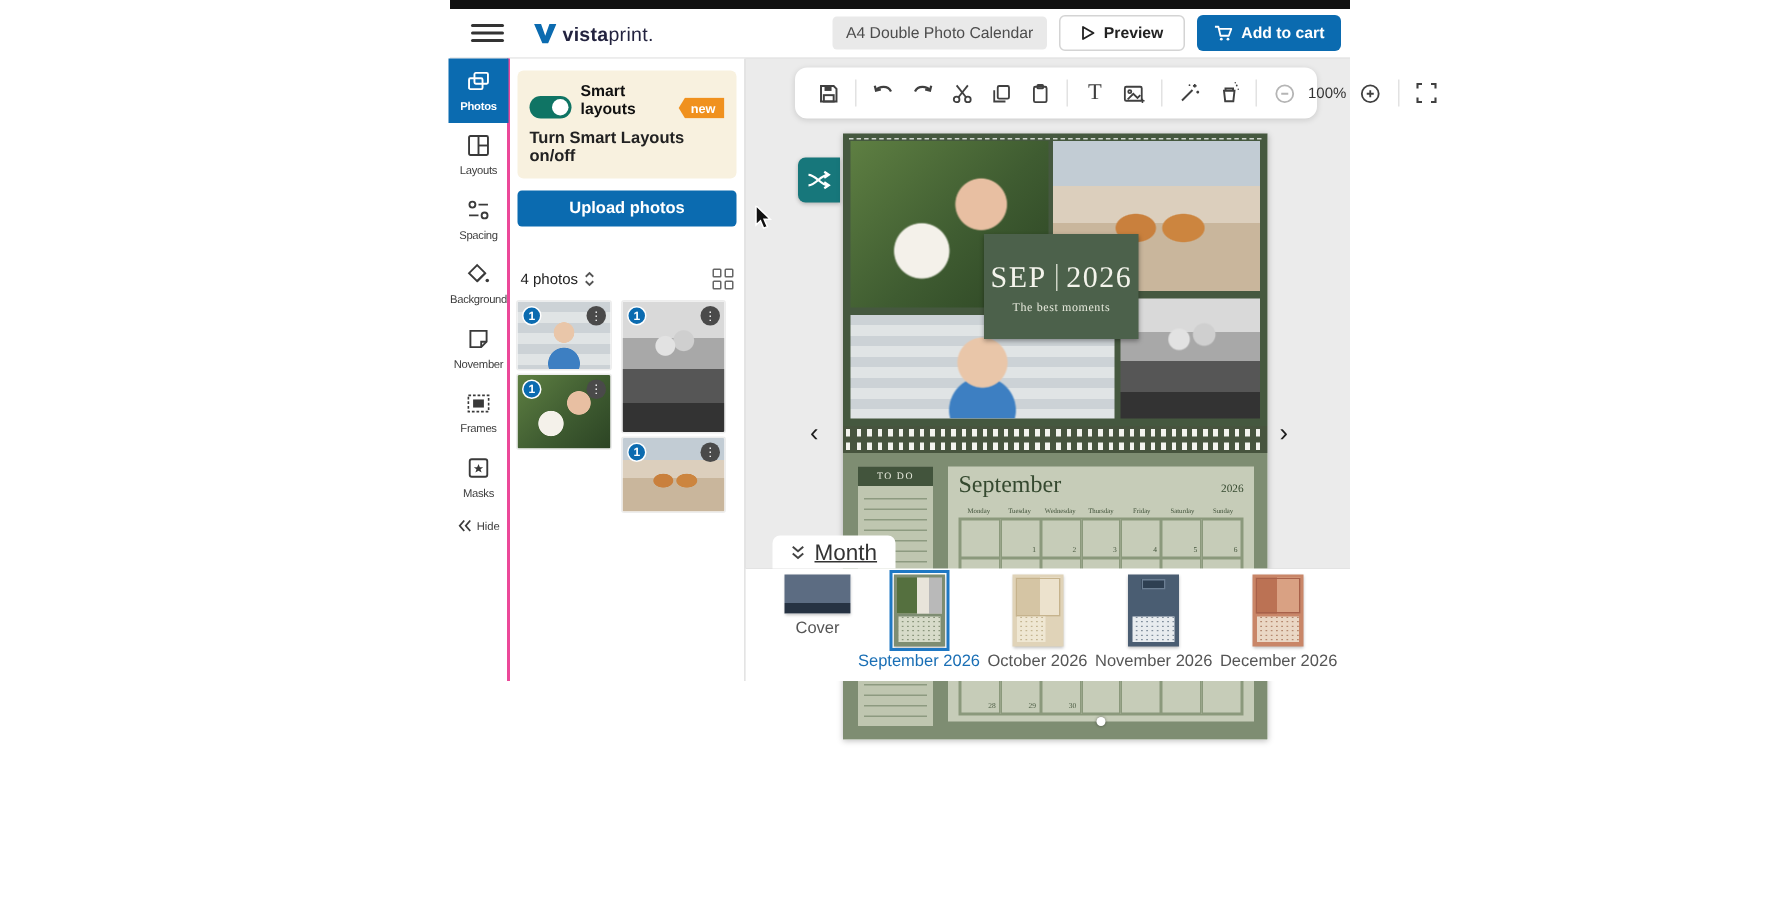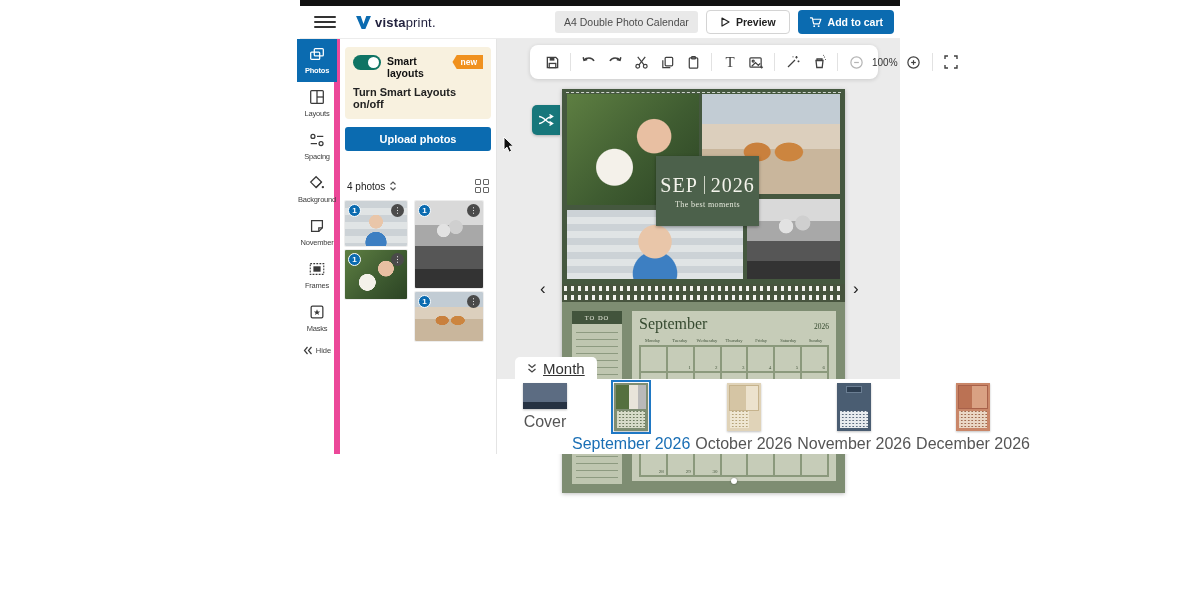--- a/index.html
+++ b/index.html
@@ -17,33 +17,33 @@
 .logo-text b { font-weight:700; }
 .spacer { flex:1; }
 .product-pill { background:#e9e9e9; color:#4c4c4c; font-size:10.5px; padding:5px 9px; border-radius:3px; white-space:nowrap; }
 .btn-preview { display:flex; align-items:center; gap:6px; background:#fff; border:1px solid #d4d4d4; border-radius:4px; padding:5px 13px; font-size:10.5px; font-weight:700; color:#222; cursor:pointer; }
 .btn-cart { display:flex; align-items:center; gap:6px; background:var(--accent-blue,#0b6bb0); border:none; border-radius:4px; padding:6px 11px; font-size:10.5px; font-weight:700; color:#fff; cursor:pointer; white-space:nowrap; }
 
 
 .main { flex:1; display:flex; min-height:0; }
 
 
-.rail { width:40px; background:#fff; border-right:6px solid #ec4899; display:flex; flex-direction:column; align-items:center; flex:0 0 auto; }
+.rail { width:40px; background:#fff; border-right:2px solid #ec4899; display:flex; flex-direction:column; align-items:center; flex:0 0 auto; }
 .rail-item { width:40px; padding:6px 0 7px; display:flex; flex-direction:column; align-items:center; gap:3px; cursor:pointer; }
 .rail-item .lbl { font-size:7.5px; color:#3d3d3d; letter-spacing:-.2px; }
 .rail-item svg { stroke:#3a3a3a; }
 .rail-item.active { background:var(--accent-blue,#0b6bb0); }
 .rail-item.active .lbl { color:#fff; font-weight:700; }
 .rail-item.active svg { stroke:#fff; }
 .rail-hide { margin-top:6px; display:flex; align-items:center; gap:3px; font-size:7.5px; color:#3d3d3d; cursor:pointer; }
 
 
 .panel { width:157px; background:#fff; border-right:1px solid #e4e4e4; padding:8px 5px 0; flex:0 0 auto; }
 .smart-card { background:#f8f1df; border-radius:4px; padding:8px 8px 9px; }
-.smart-row { display:flex; align-items:flex-start; gap:6px; }
+.smart-row { display:flex; align-items:flex-end; gap:6px; }
 .toggle { width:28px; height:15px; border-radius:8px; background:var(--toggle-teal,#0f7464); position:relative; flex:0 0 auto; cursor:pointer; }
 .toggle::after { content:""; position:absolute; right:2px; top:2px; width:11px; height:11px; border-radius:50%; background:#fff; }
 .smart-label { font-size:10.5px; font-weight:700; color:#111; flex:1; }
 .new-badge { background:var(--badge-orange,#f0911e); color:#fff; font-size:8.5px; font-weight:700; padding:2px 6px 2px 8px; clip-path:polygon(14% 0,100% 0,100% 100%,14% 100%,0 50%); }
 .smart-title { font-size:11px; font-weight:700; color:#222; margin-top:7px; }
 .smart-desc { font-size:8px; color:#444; line-height:1.35; margin-top:2px; }
 .btn-upload { width:100%; margin-top:8px; background:var(--accent-blue,#0b6bb0); color:#fff; border:none; border-radius:3px; font-size:11px; font-weight:700; padding:6px 0; cursor:pointer; }
 .count-row { display:flex; align-items:center; margin:28px 2px 8px; gap:4px; }
 .count-row .cnt { font-size:10px; color:#222; }
 .sort-ic { display:flex; flex-direction:column; gap:1px; cursor:pointer; }
@@ -127,21 +127,21 @@
 .week-grid { display:grid; grid-template-columns:repeat(7,1fr); grid-template-rows:repeat(5,1fr); height:132px; border:0.5px solid #8b997c; }
 .day { border:0.5px solid #8b997c; position:relative; }
 .day span { position:absolute; right:2px; bottom:1px; font-family:"Liberation Serif",serif; font-size:5px; color:#46573e; }
 .grid-handle { position:absolute; left:50%; bottom:-3px; width:6px; height:6px; margin-left:-3px; border-radius:50%; background:#fff; box-shadow:0 0 2px rgba(0,0,0,.45); }
 
 
 .filmstrip { height:75px; background:#fff; position:relative; flex:0 0 auto; }
 .month-tab { position:absolute; left:18px; top:-22px; height:22px; background:#fff; border-radius:5px 5px 0 0; display:flex; align-items:center; gap:6px; padding:0 12px; font-size:15px; color:#333; cursor:pointer;text-decoration:underline; }
 .pages-row { display:flex; align-items:flex-start; padding:4px 0 0 26px; gap:5px; }
 .page-col { display:flex; flex-direction:column; align-items:center; gap:4px; cursor:pointer; }
-.plabel { font-size:16px; color:#555; white-space:nowrap; }
+.plabel { font-size:11px; color:#555; white-space:nowrap; }
 .plabel.sel { color:#1a6fb5; }
 .pthumb { position:relative; box-shadow:0 1px 2px rgba(0,0,0,.25); }
 .pthumb.selected { outline:2px solid #1f78c4; outline-offset:1px; }
 .v-cover { width:44px; height:26px; background:linear-gradient(180deg,#5c6c82 0 72%, #263242 72%); }
 .v-september, .v-october, .v-november, .v-december { width:34px; height:48px; }
 .v-september { background:#7e8d72; }
 .v-september::before { content:""; position:absolute; left:2px; right:2px; top:2px; height:24px;
   background:linear-gradient(90deg,#55703f 0 45%, #e8e4da 45% 72%, #b9b9b9 72%),
   linear-gradient(180deg,rgba(0,0,0,0) 0 60%, #d9d5c9 60%); }
 .v-september::after, .v-october::after, .v-november::after, .v-december::after { content:""; position:absolute; left:3px; right:3px; bottom:3px; height:17px;

